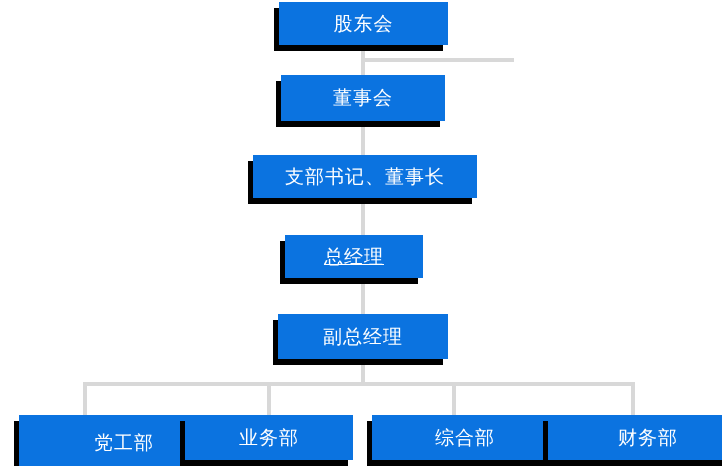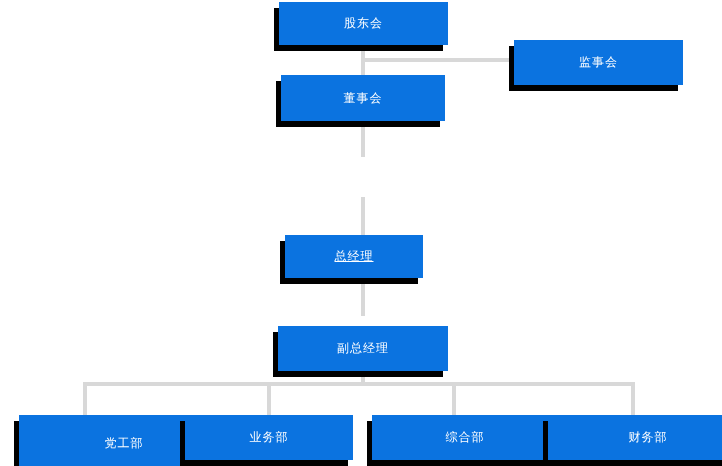--- a/index.html
+++ b/index.html
@@ -17,30 +17,30 @@
     overflow:hidden;
     font-family:"Liberation Sans","DejaVu Sans",sans-serif;
   }
   .line{position:absolute;background:var(--connector);z-index:1;}
   .node{
     position:absolute;z-index:2;
     background:var(--node-fill);
     color:var(--node-text);
     box-shadow:-5px 6px 0 var(--node-shadow);
     display:flex;align-items:center;justify-content:center;
-    font-size:12px;font-weight:500;letter-spacing:1px;
+    font-size:19px;font-weight:500;letter-spacing:1px;
     white-space:nowrap;
   }
   
   .n-shareholders{left:279px;top:2px;width:169px;height:43px;}
   .n-supervisory {left:514px;top:40px;width:169px;height:45px;}
   .n-directors   {left:281px;top:75px;width:164px;height:46px;}
   .n-secretary   {left:253px;top:155px;width:224px;height:43px;}
   .n-gm          {left:285px;top:235px;width:138px;height:43px;text-decoration:underline;}
-  .n-dgm         {left:278px;top:314px;width:170px;height:45px;margin-top:12px;}
+  .n-dgm         {left:278px;top:314px;width:170px;height:45px;}
   .n-dept1       {left:19px;  top:415px;width:164px;height:56px;padding-left:23px;}
   .n-dept2       {left:185px;top:415px;width:168px;height:45px;}
   .n-dept3       {left:372px;top:415px;width:186px;height:45px;}
   .n-dept4       {left:548px;top:415px;width:170px;height:45px;padding-left:15px;}
   
   .l-v1        {left:361px;top:45px; width:4px;height:33px;}
   .l-h-superv  {left:363px;top:58px; width:151px;height:4px;}
   .l-v2        {left:361px;top:121px;width:4px;height:36px;}
   .l-v3        {left:361px;top:197px;width:4px;height:40px;}
   .l-v4        {left:361px;top:278px;width:4px;height:38px;}
@@ -64,25 +64,25 @@
   <div class="line l-v5"></div>
   <div class="line l-branch"></div>
   <div class="line l-d1"></div>
   <div class="line l-d2"></div>
   <div class="line l-d3"></div>
   <div class="line l-d4"></div>
 
   <div class="node n-shareholders">
     <span>股东会</span>
   </div>
-  <div class="node n-supervisory">
-    <span>监事会</span>
-  </div>
   <div class="node n-directors">
     <span>董事会</span>
+  </div>
+  <div class="node n-secretary">
+    <span>支部书记、董事长</span>
   </div>
   <div class="node n-gm">
     <span>总经理</span>
   </div>
   <div class="node n-dgm">
     <span>副总经理</span>
   </div>
   <div class="node n-dept1">
     <span>党工部</span>
   </div>

